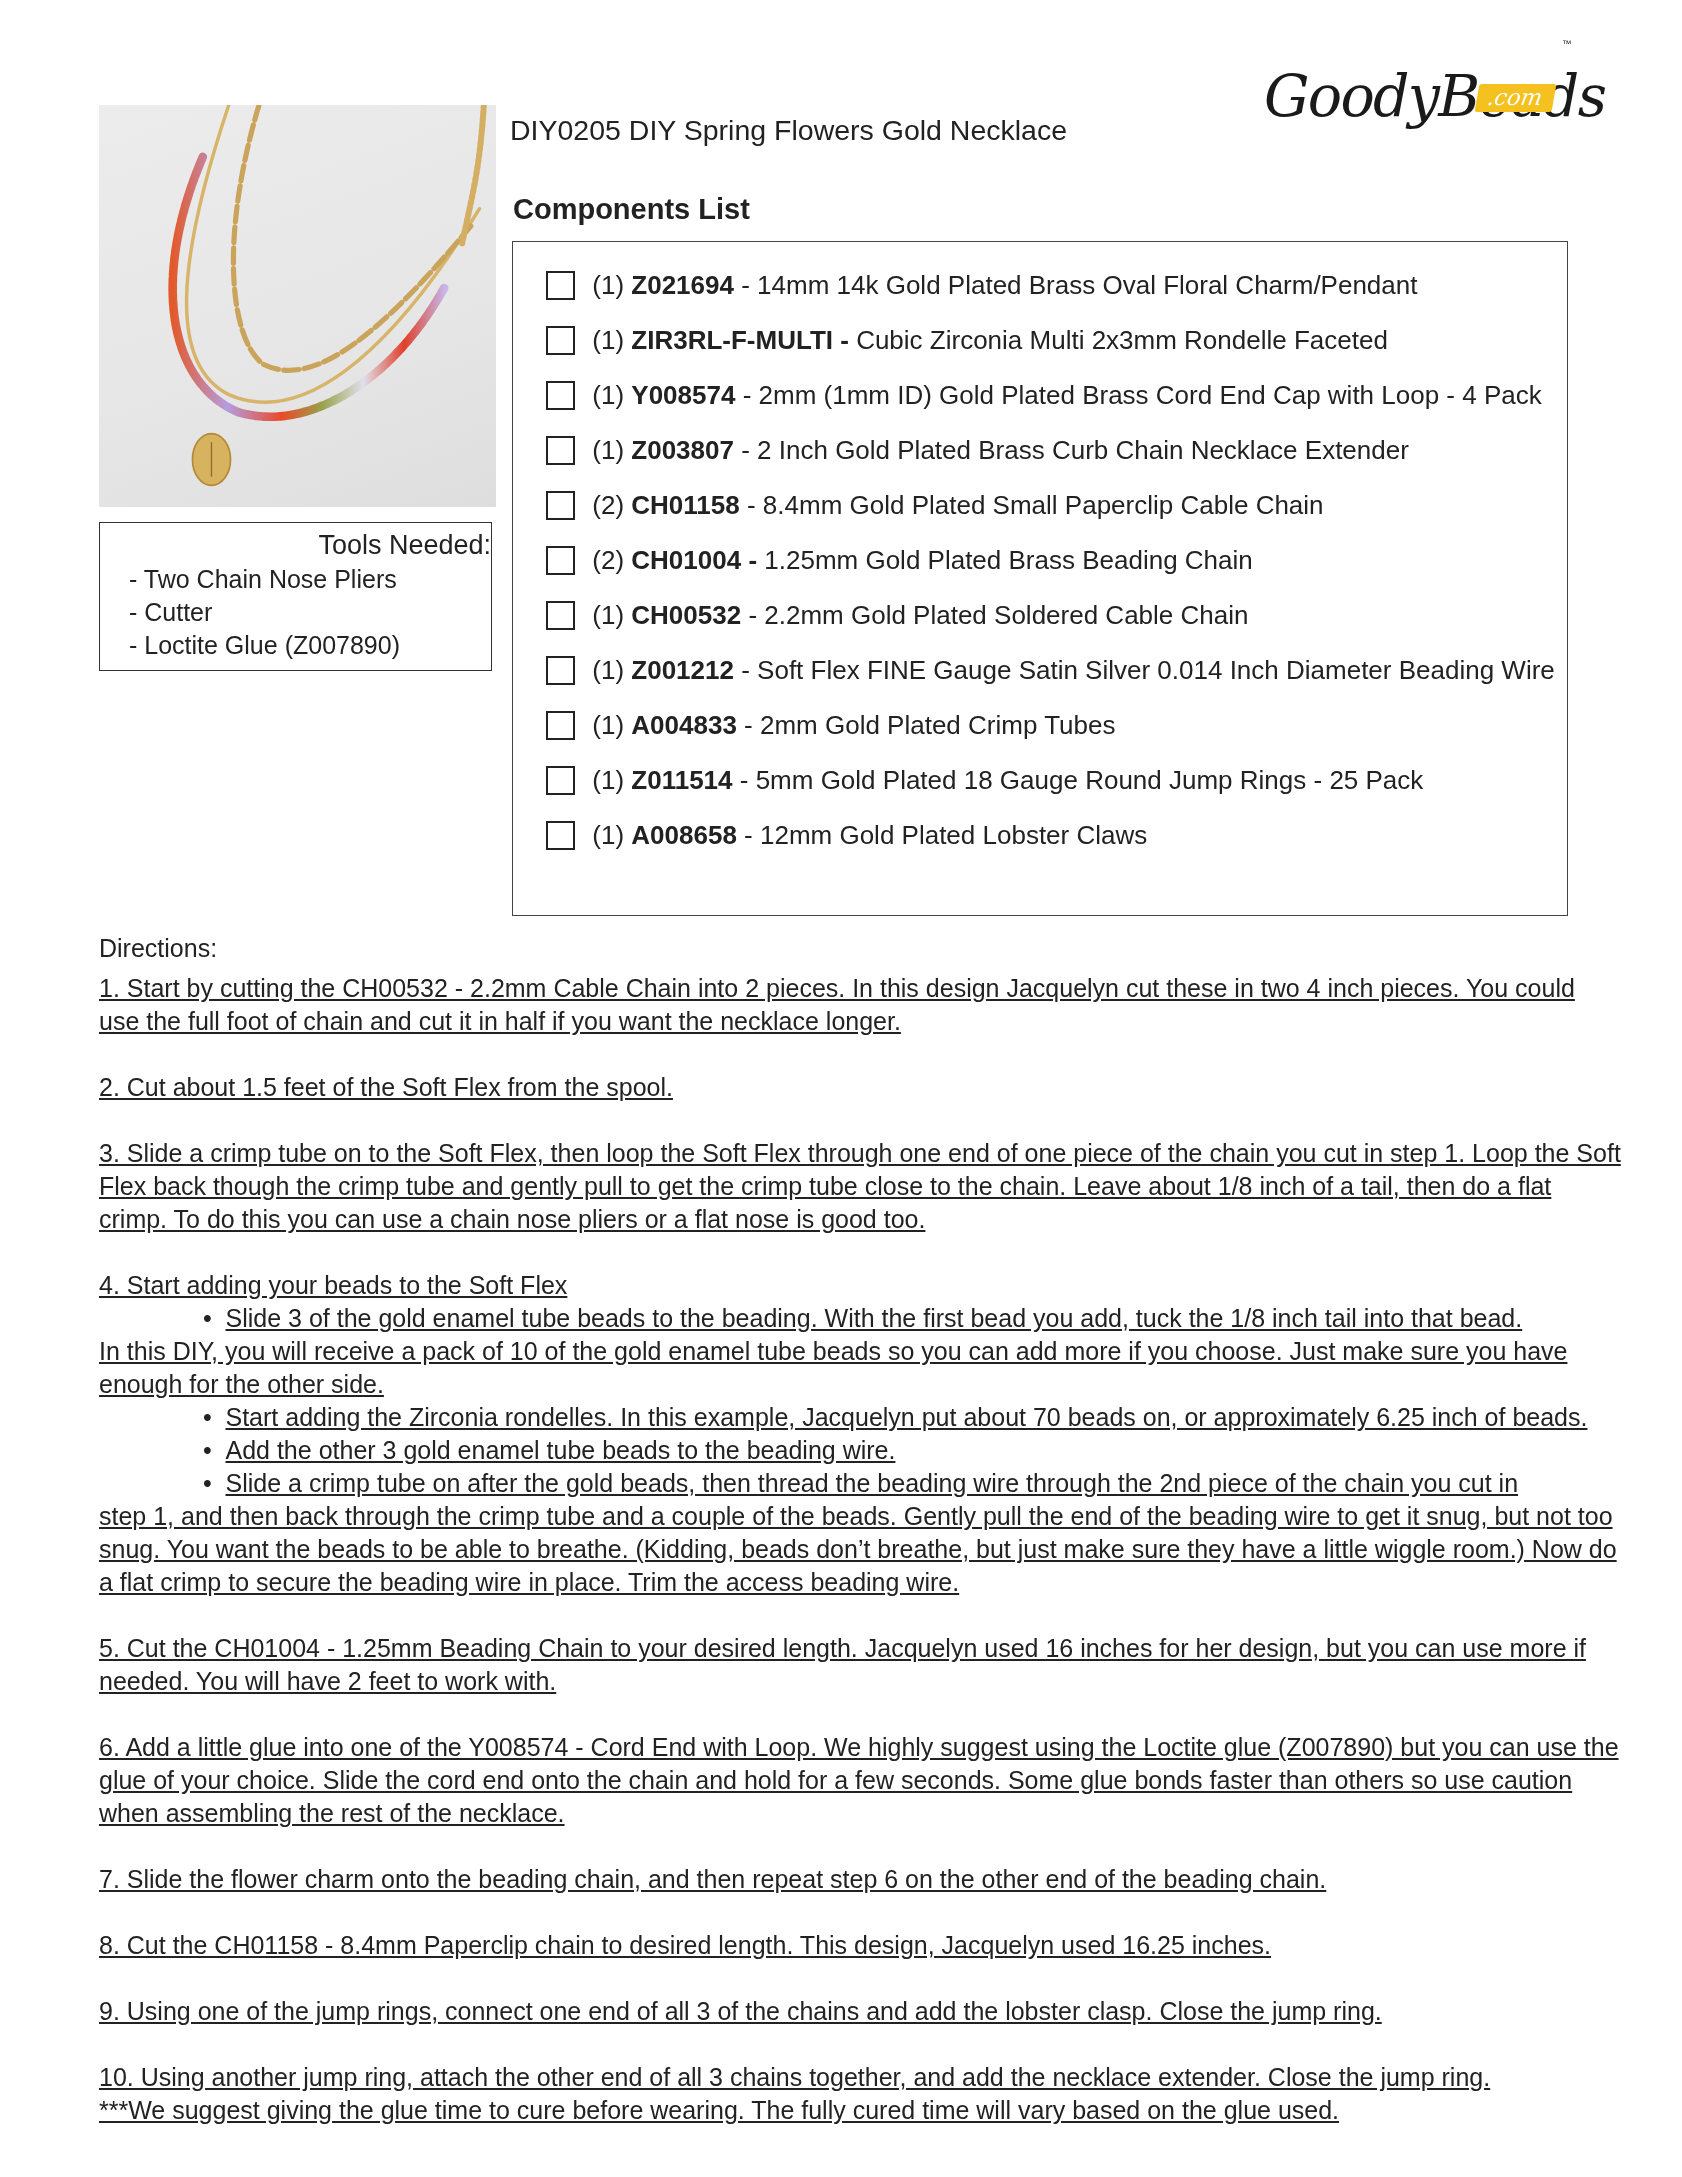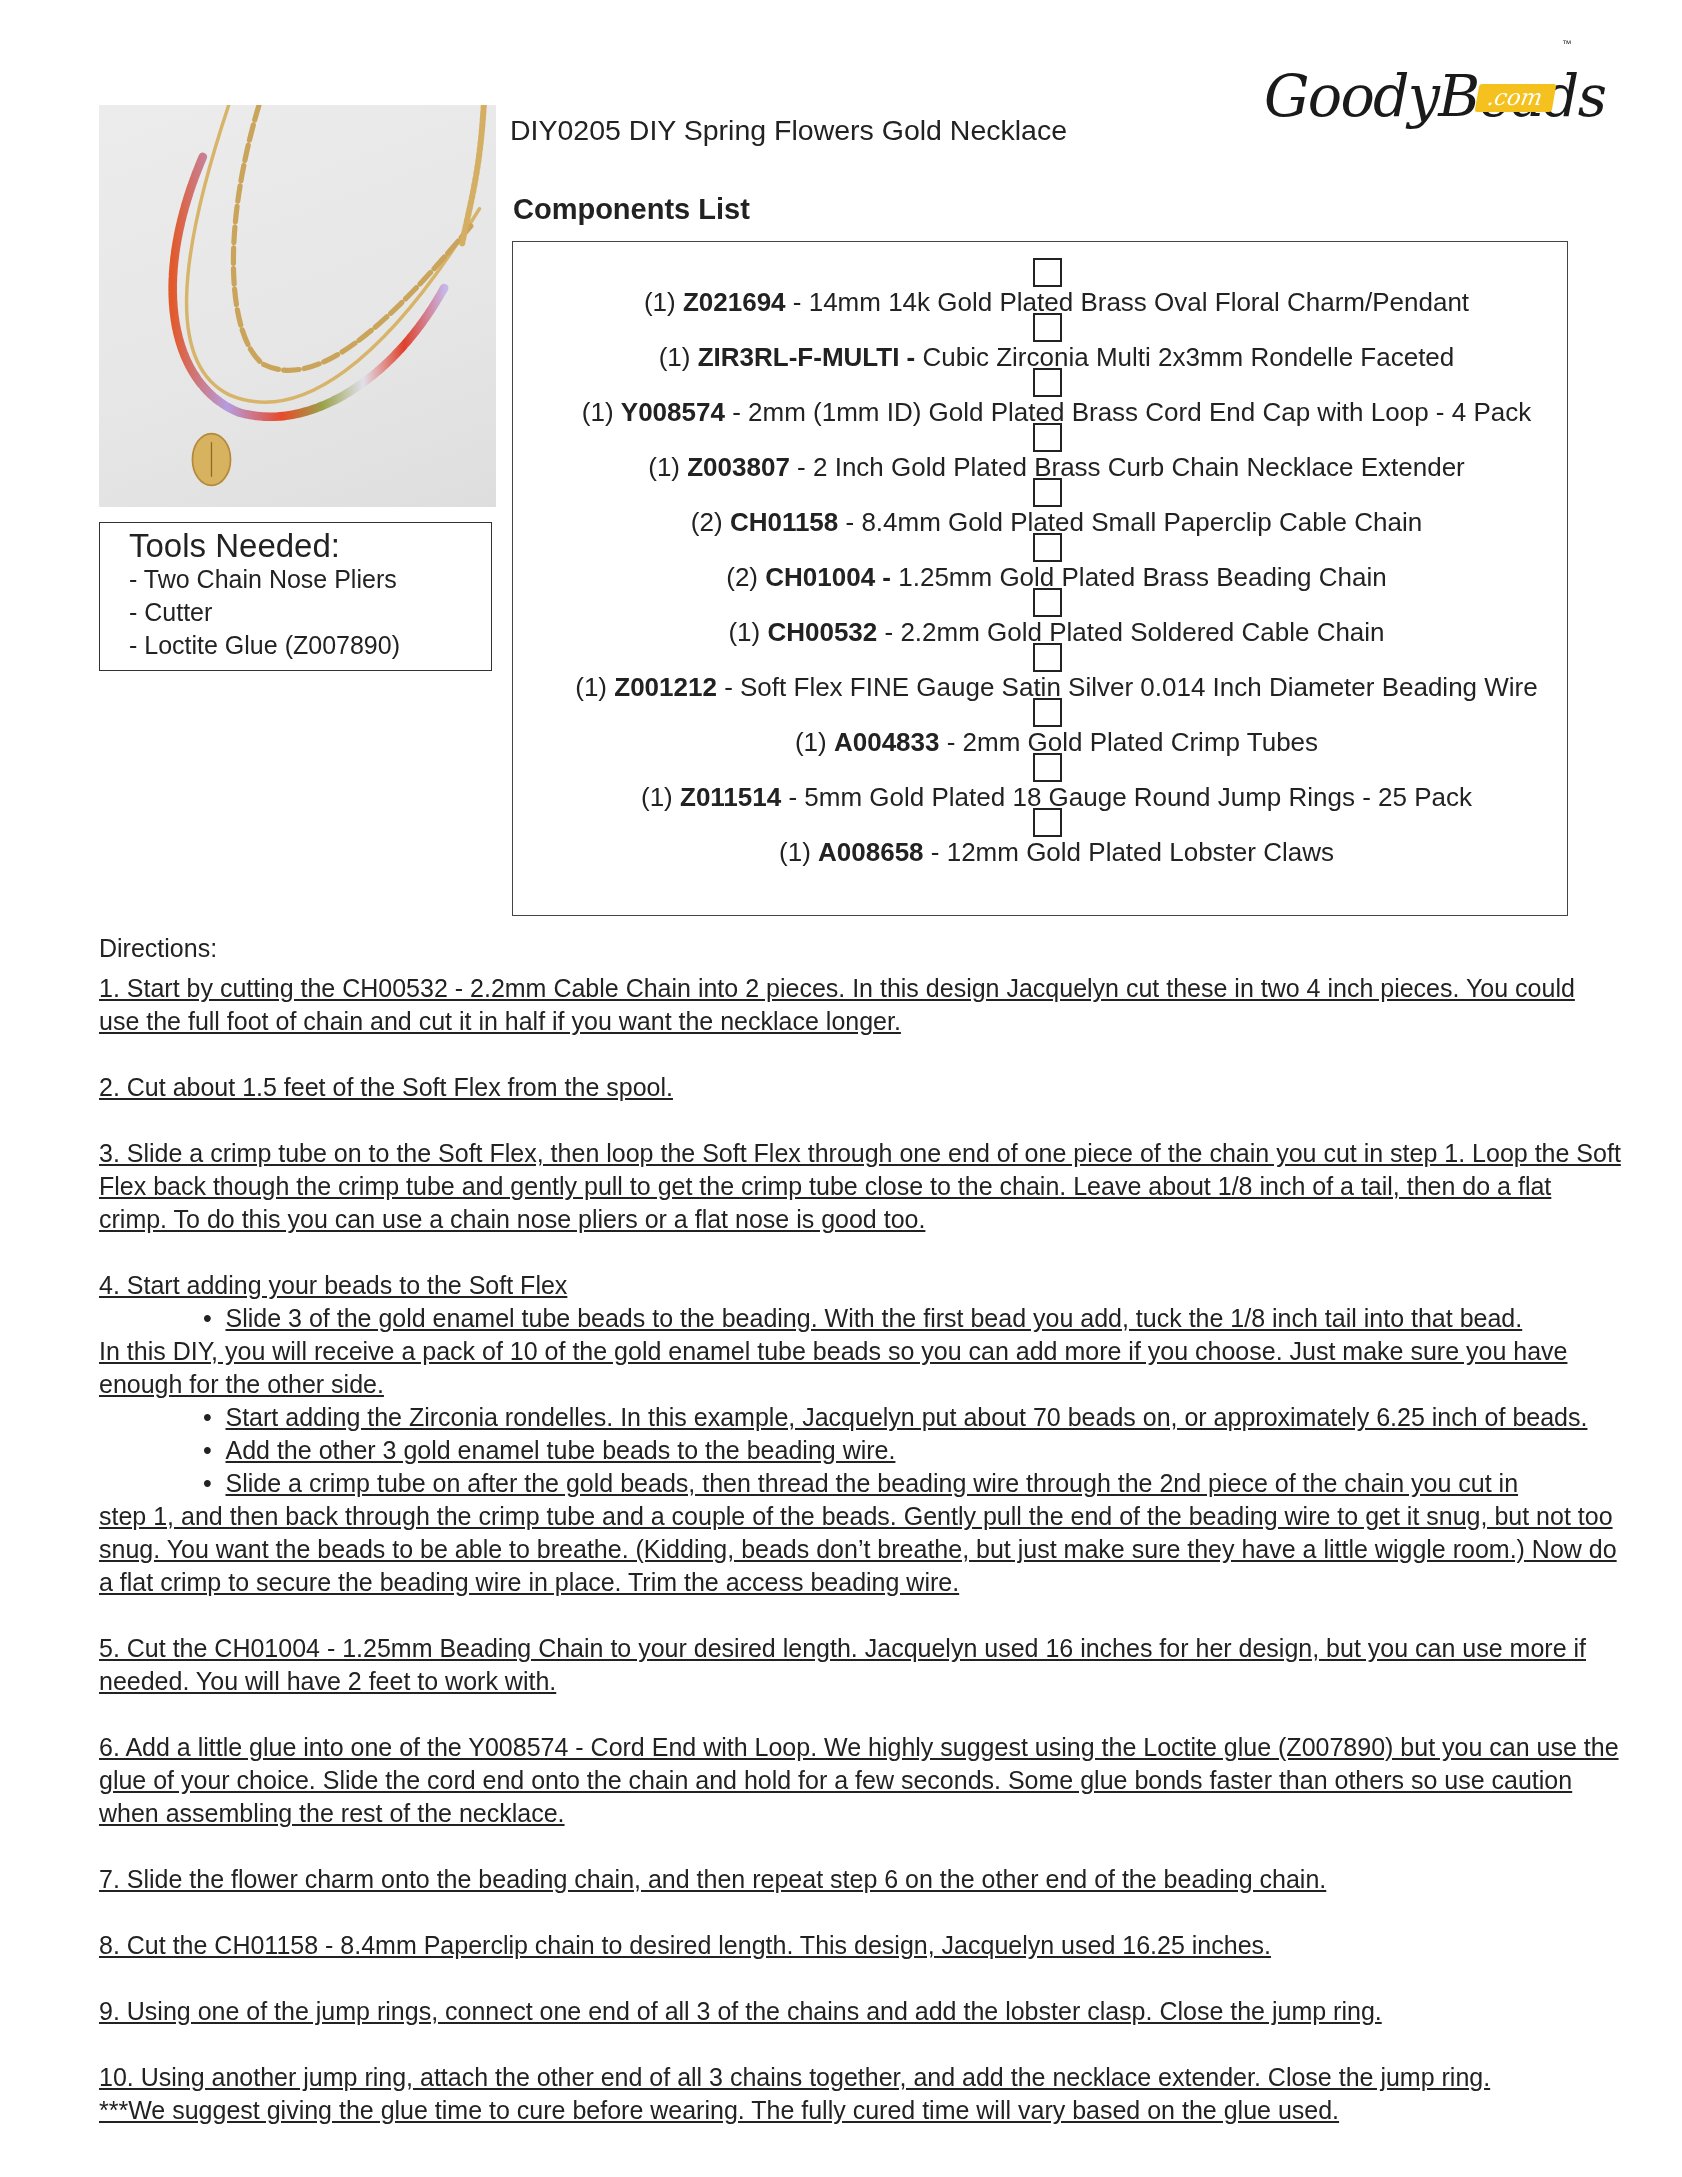--- a/index.html
+++ b/index.html
@@ -24,34 +24,34 @@
   }
   .photo {
     position: absolute; left: 99px; top: 105px; width: 397px; height: 402px;
     background: linear-gradient(160deg, #ececec 0%, #e6e6e6 60%, #dedede 100%);
     overflow: hidden;
   }
   .tools {
     position: absolute; left: 99px; top: 522px; width: 393px; height: 149px;
     border: 1.7px solid #333; box-sizing: border-box; padding: 5.2px 0 0 29px;
   }
-  .tools .t-title { font-size: 33px; line-height: 35px; color: #222; }
+  .tools .t-title { font-size: 27px; line-height: 35px; color: #222; text-align: right; }
   .tools .t-item { font-size: 25px; line-height: 33px; color: #222; }
   .doc-title {
     position: absolute; left: 510px; top: 114px; font-size: 28.5px; color: #222;
     font-weight: 300; white-space: nowrap;
   }
   .comp-title {
     position: absolute; left: 513px; top: 193px; font-size: 29px; font-weight: bold; color: #222;
   }
   .comp-box {
     position: absolute; left: 512px; top: 241px; width: 1056px; height: 675px;
     border: 1.7px solid #444; box-sizing: border-box; padding: 15.6px 0 0 33px;
   }
-  .comp-item { height: 55px; display: flex; align-items: center; white-space: nowrap; flex-direction: column; }
+  .comp-item { height: 55px; display: flex; align-items: center; white-space: nowrap; }
   .checkbox {
     width: 29px; height: 29px; border: 2.6px solid #222; box-sizing: border-box;
     margin-right: 17.3px; background: #fff; flex: none; cursor: pointer;
   }
   .comp-text { font-size: 26px; color: #222; }
   .comp-text b { font-weight: bold; }
   .directions {
     position: absolute; left: 99px; top: 932px; width: 1522px;
     font-size: 25px; line-height: 33px; color: #222;
   }

